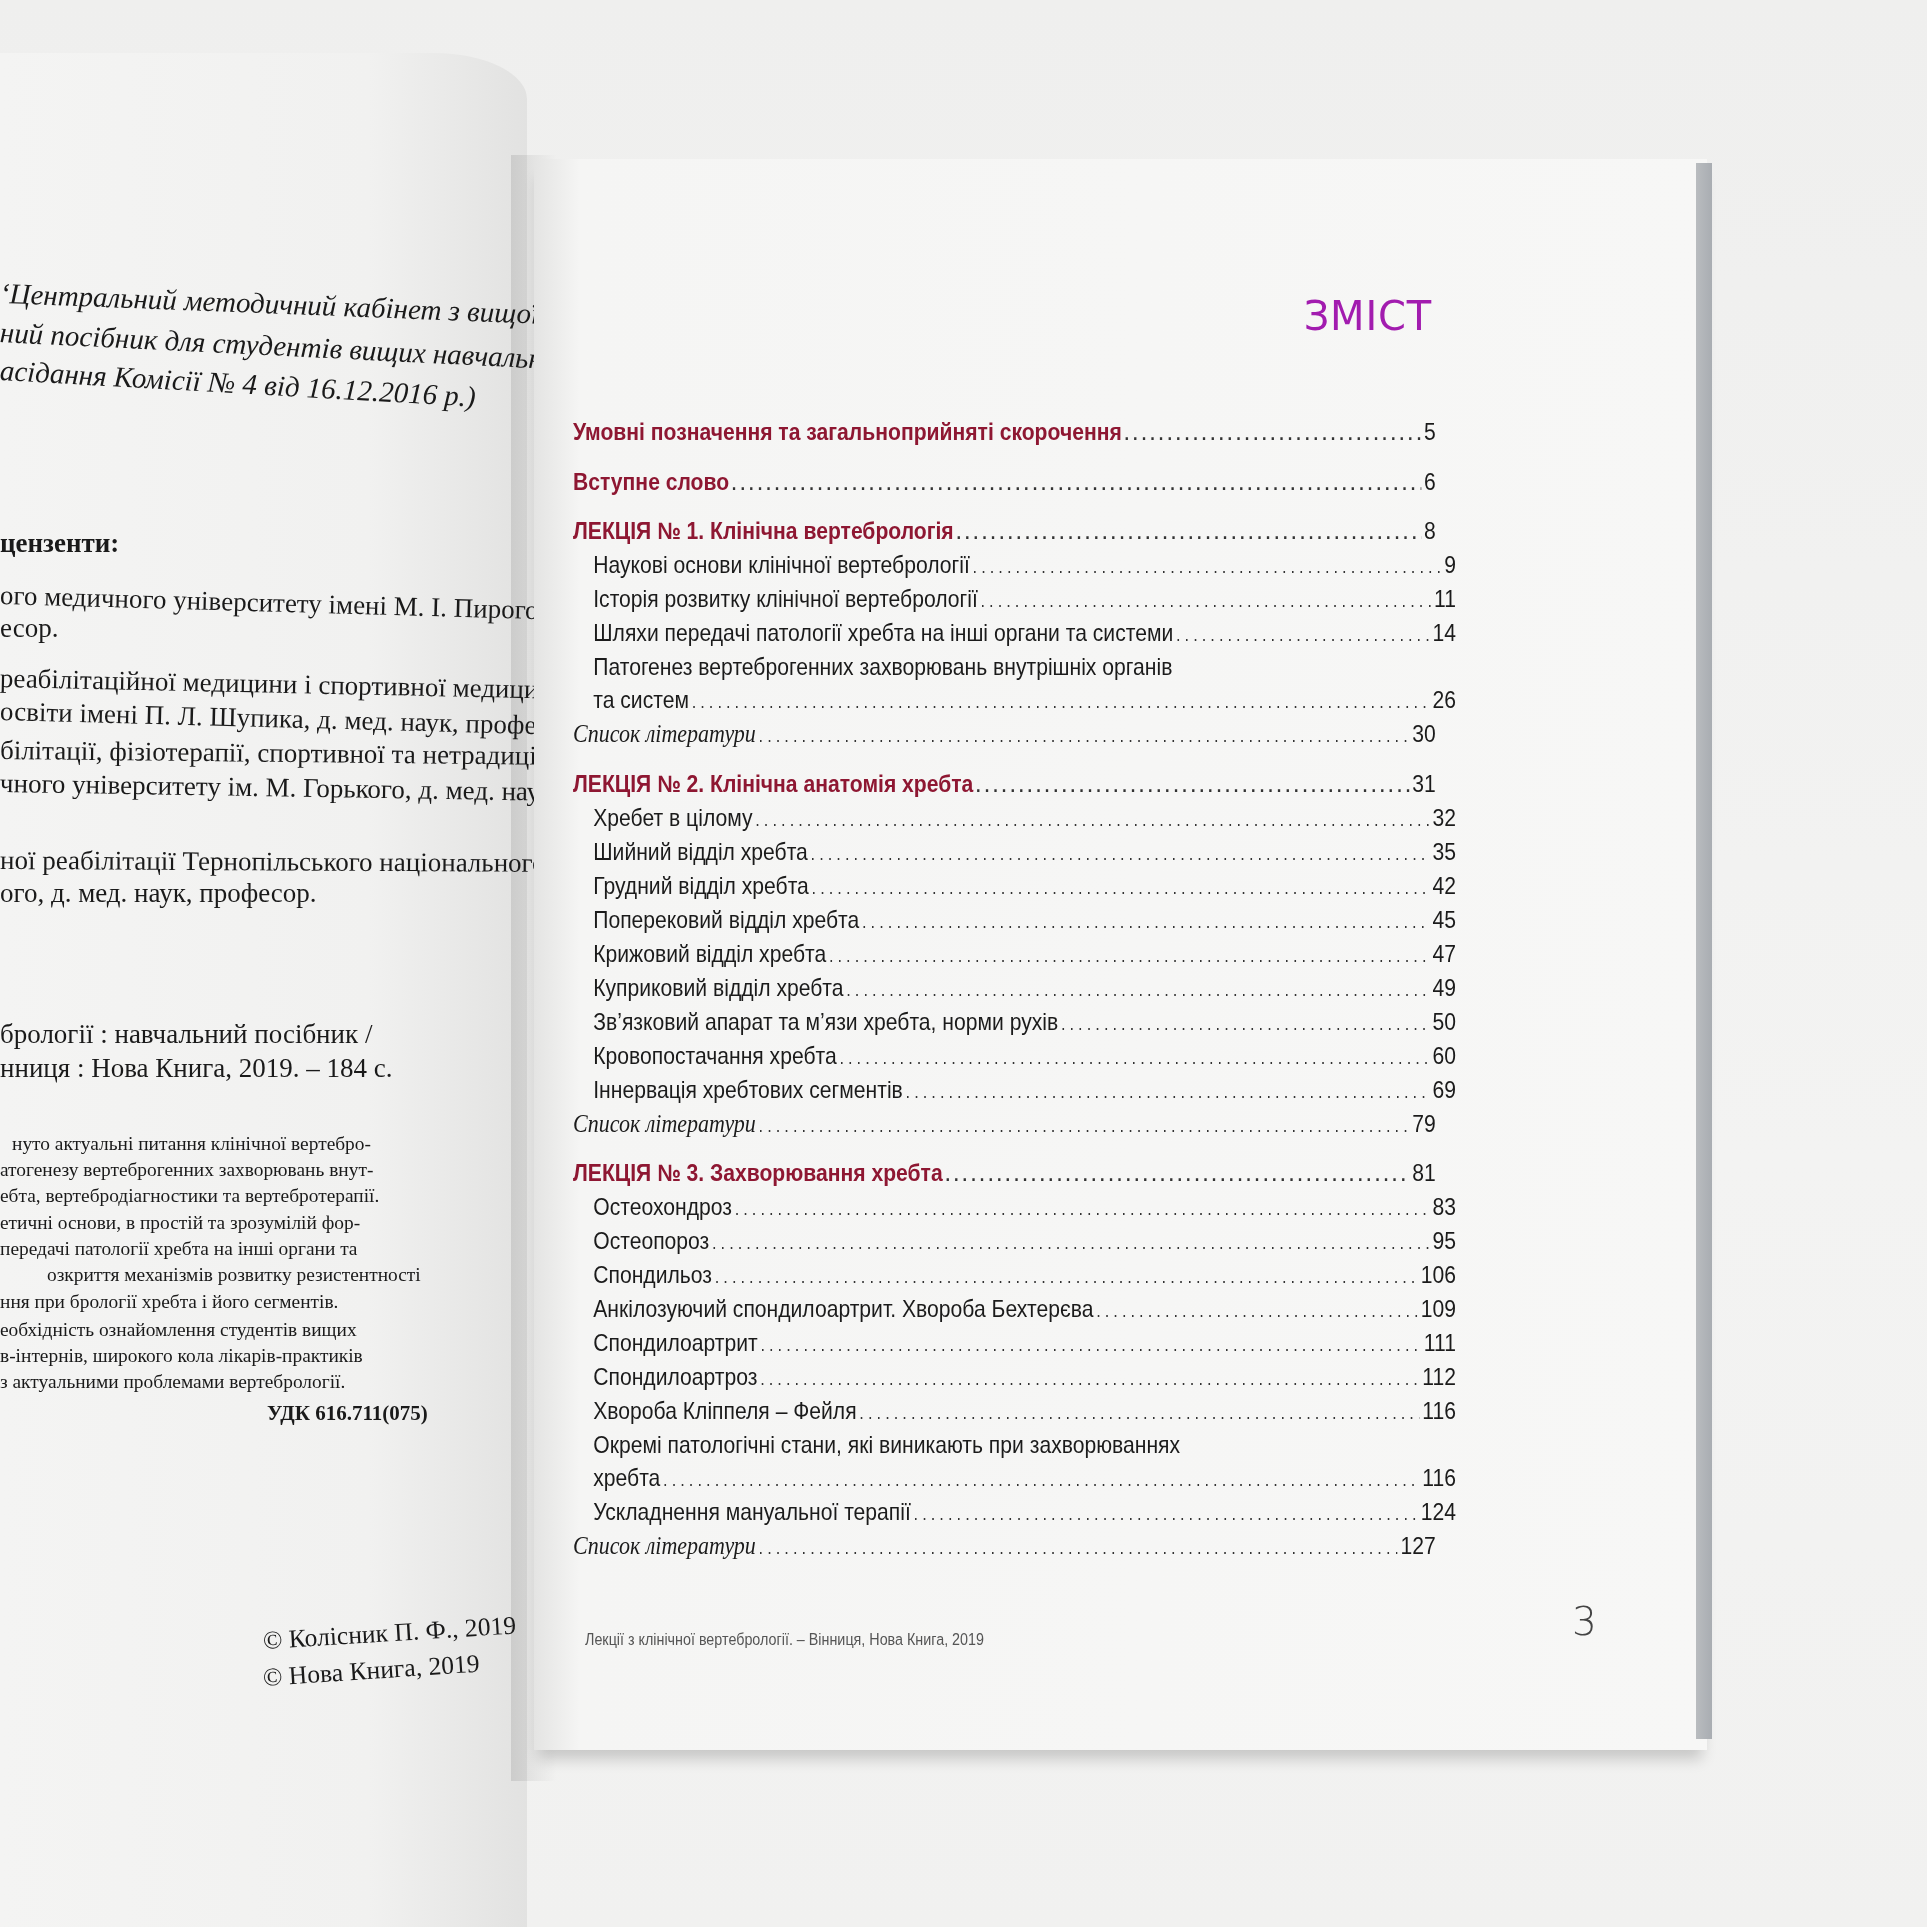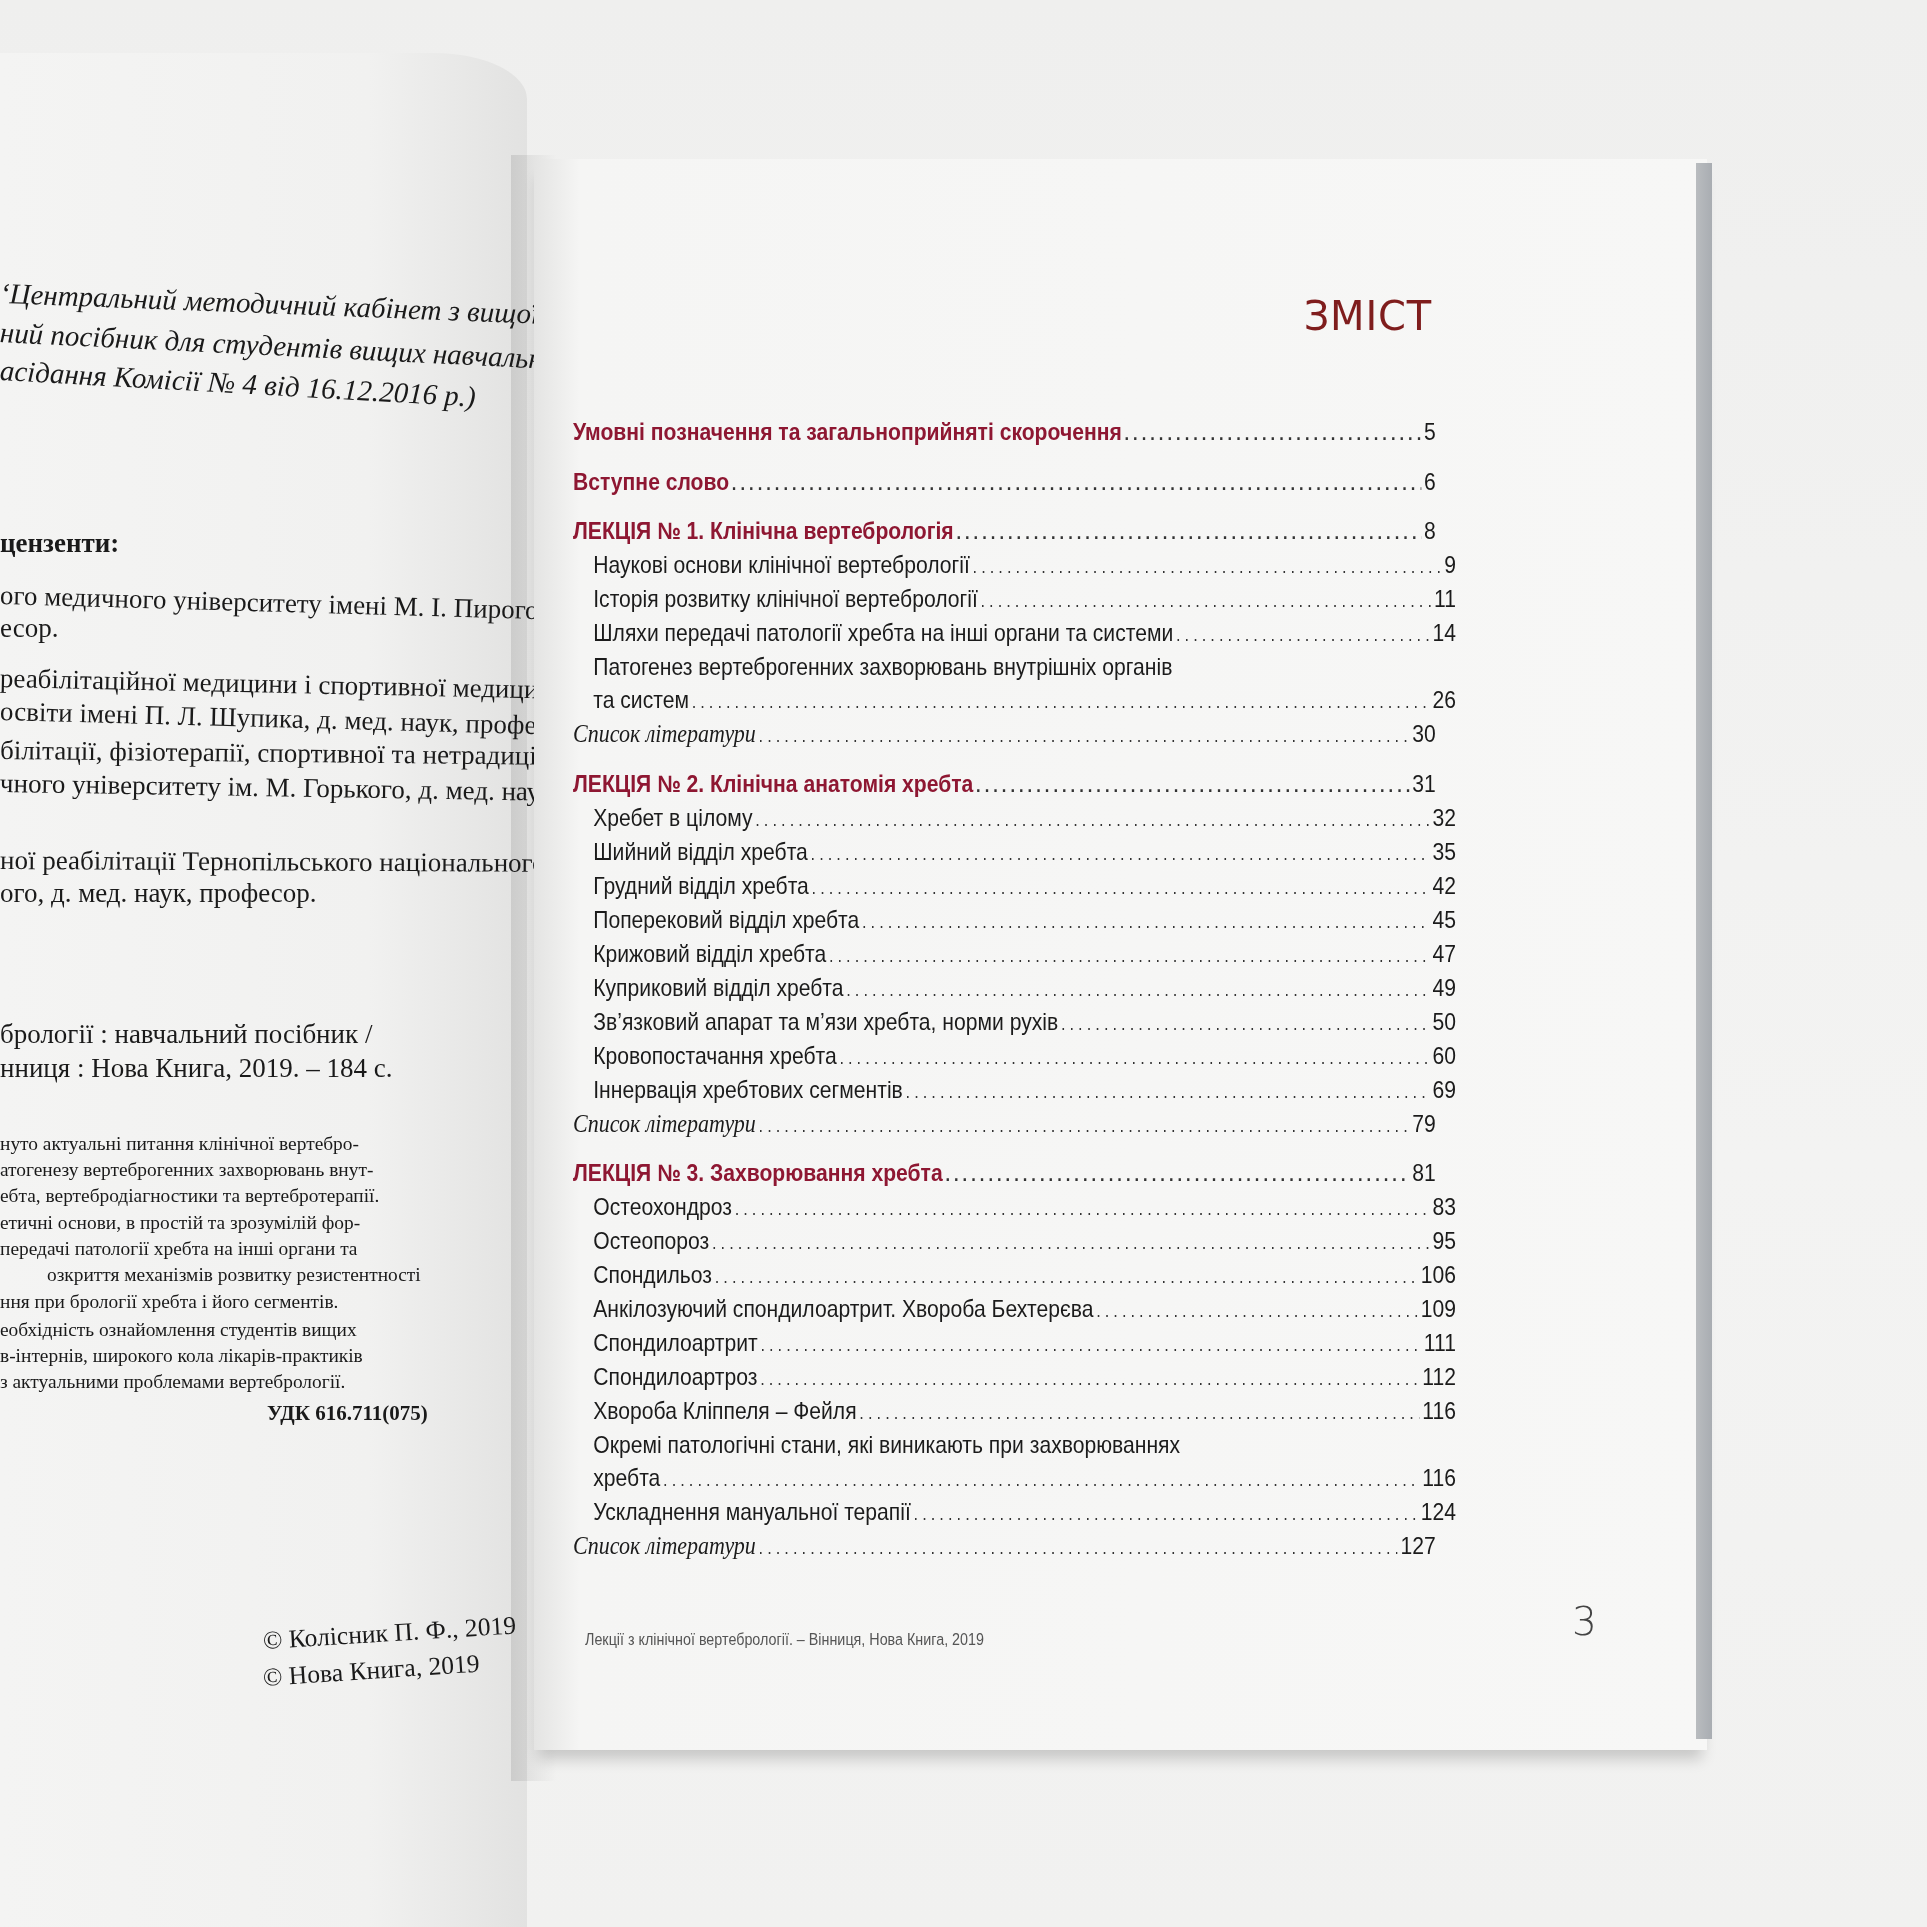--- a/index.html
+++ b/index.html
@@ -36,21 +36,21 @@
   
   .lp { position: absolute; color: #1a1a1a; font-family: "Liberation Serif", serif; white-space: nowrap; }
   .lp-italic { font-style: italic; font-size: 29px; line-height: 36px; }
   .lp-body { font-size: 27px; line-height: 33px; }
   .lp-abstract { font-size: 19.4px; line-height: 26px; }
   .lp-bold { font-weight: bold; }
 
   
   .toc-title {
     position: absolute; left: 1289px; top: 293px; width: 143px; text-align: right;
-    color: #7f1d1d; font-family: "DejaVu Sans", sans-serif; font-size: 40px; letter-spacing: 0.8px;
+    color: #a21caf; font-family: "DejaVu Sans", sans-serif; font-size: 40px; letter-spacing: 0.8px;
   }
   .toc { position: absolute; left: 573px; top: 418px; width: 863px; }
   .toc-row {
     display: flex; align-items: baseline; font-family: "Liberation Sans", sans-serif;
     font-size: 24px; color: #1b1b1b; height: 34px; transform: scaleX(0.88); transform-origin: left;
     width: 113.6%;
   }
   .toc-row .lbl { white-space: nowrap; }
   .toc-row .dots {
     flex: 1; overflow: hidden; white-space: nowrap; color: #333; letter-spacing: 4.6px;
@@ -101,21 +101,21 @@
   <div class="lp lp-body" style="left:0;top:844px;transform:rotate(0.3deg);transform-origin:left;">ної реабілітації Тернопільського національного</div>
   <div class="lp lp-body" style="left:0;top:877px;">ого, д. мед. наук, професор.</div>
 </div>
 
 <div>
   <div class="lp lp-body" style="left:0;top:1018px;">брології  :  навчальний  посібник  /</div>
   <div class="lp lp-body" style="left:0;top:1052px;">нниця : Нова Книга, 2019. – 184 с.</div>
 </div>
 
 <div>
-  <div class="lp lp-abstract" style="left:0;top:1131px;">нуто актуальні питання клінічної вертебро-</div>
+  <div class="lp lp-abstract" style="left:12px;top:1131px;">нуто актуальні питання клінічної вертебро-</div>
   <div class="lp lp-abstract" style="left:0;top:1157px;text-align:center;">атогенезу вертеброгенних захворювань внут-</div>
   <div class="lp lp-abstract" style="left:0;top:1183px;text-align:center;">ебта, вертебродіагностики та вертебротерапії.</div>
   <div class="lp lp-abstract" style="left:0;top:1210px;">етичні основи, в простій та зрозумілій фор-</div>
   <div class="lp lp-abstract" style="left:0;top:1236px;"> передачі патології хребта на інші органи та</div>
   <div class="lp lp-abstract" style="left:0;top:1262px;padding-left:47px;">озкриття механізмів розвитку резистентності</div>
   <div class="lp lp-abstract" style="left:0;top:1289px;">ння при брології хребта і його сегментів.</div>
   <div class="lp lp-abstract" style="left:0;top:1317px;">еобхідність ознайомлення студентів вищих</div>
   <div class="lp lp-abstract" style="left:0;top:1343px;">в-інтернів, широкого кола лікарів-практиків</div>
   <div class="lp lp-abstract" style="left:0;top:1369px;"> з актуальними проблемами вертебрології.</div>
   <div class="lp lp-abstract lp-bold" style="left:267px;top:1400px;font-size:21px;">УДК 616.711(075)</div>

